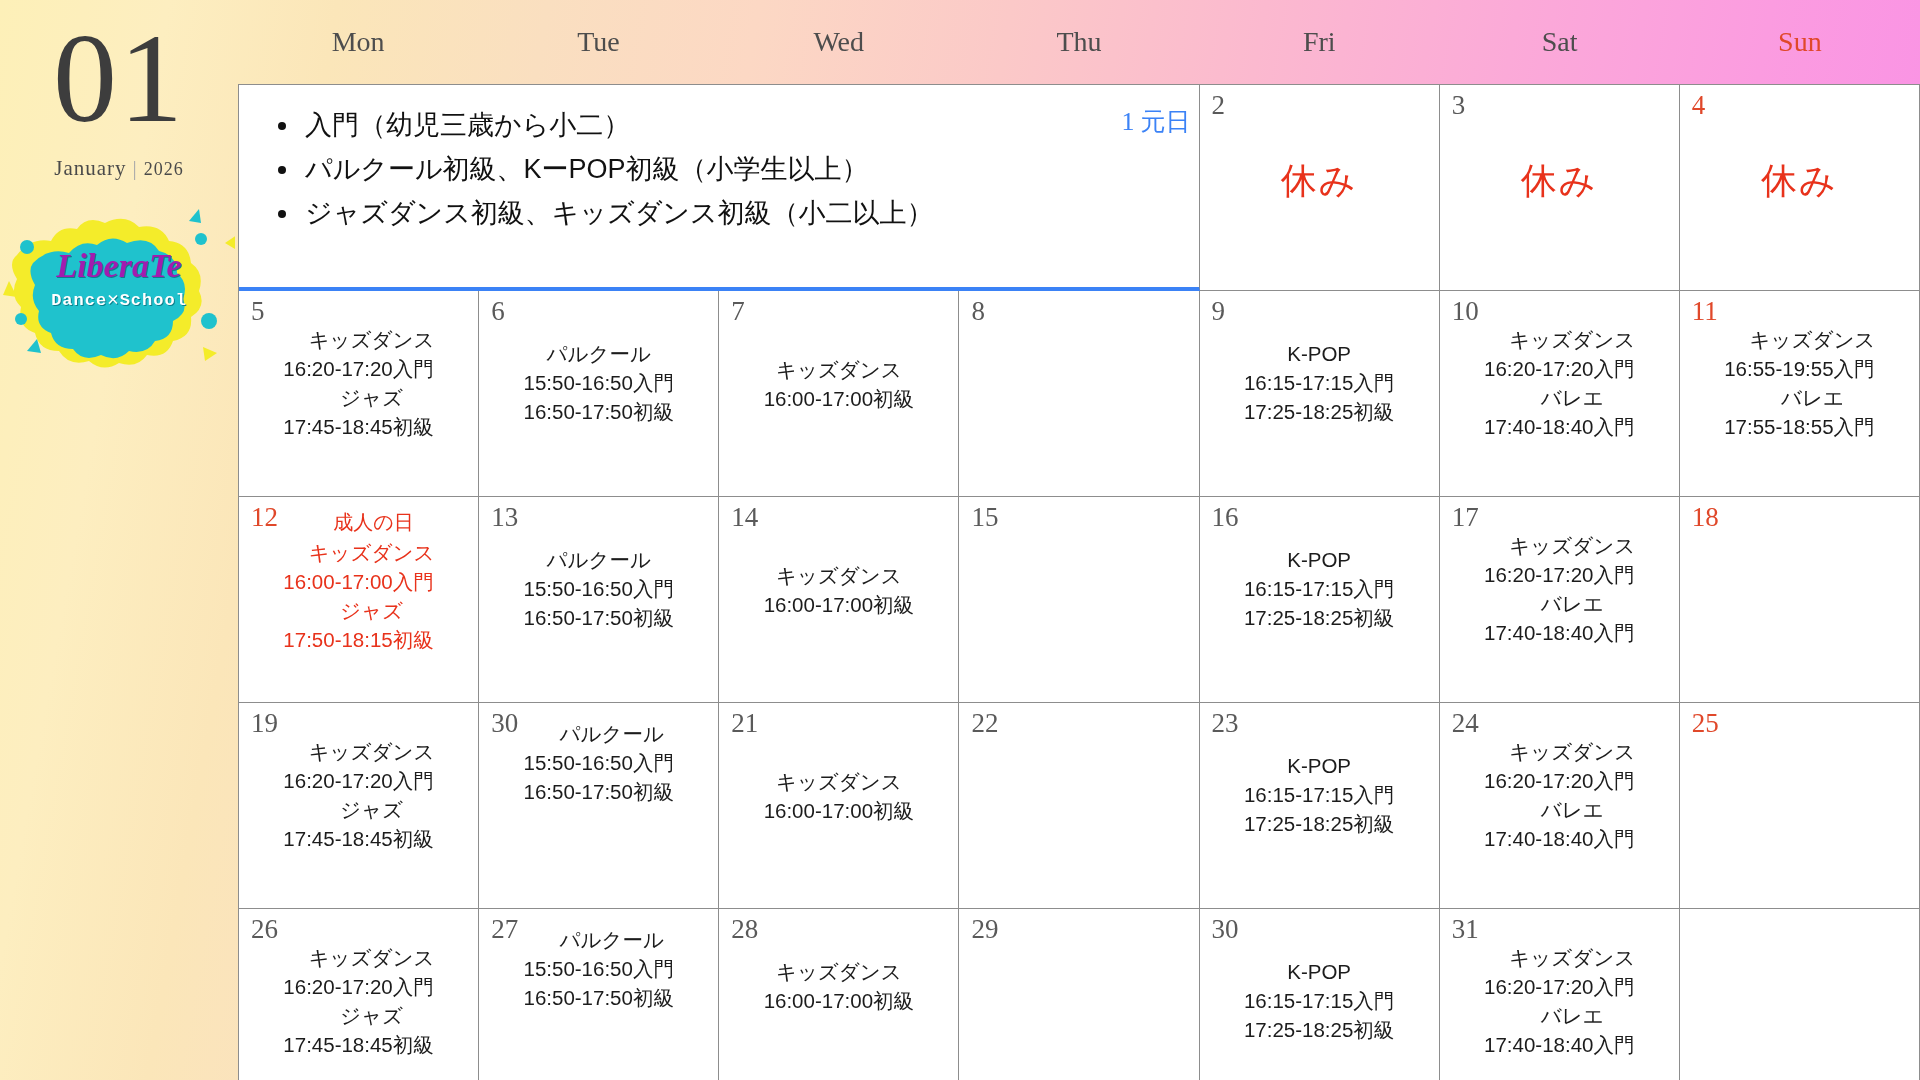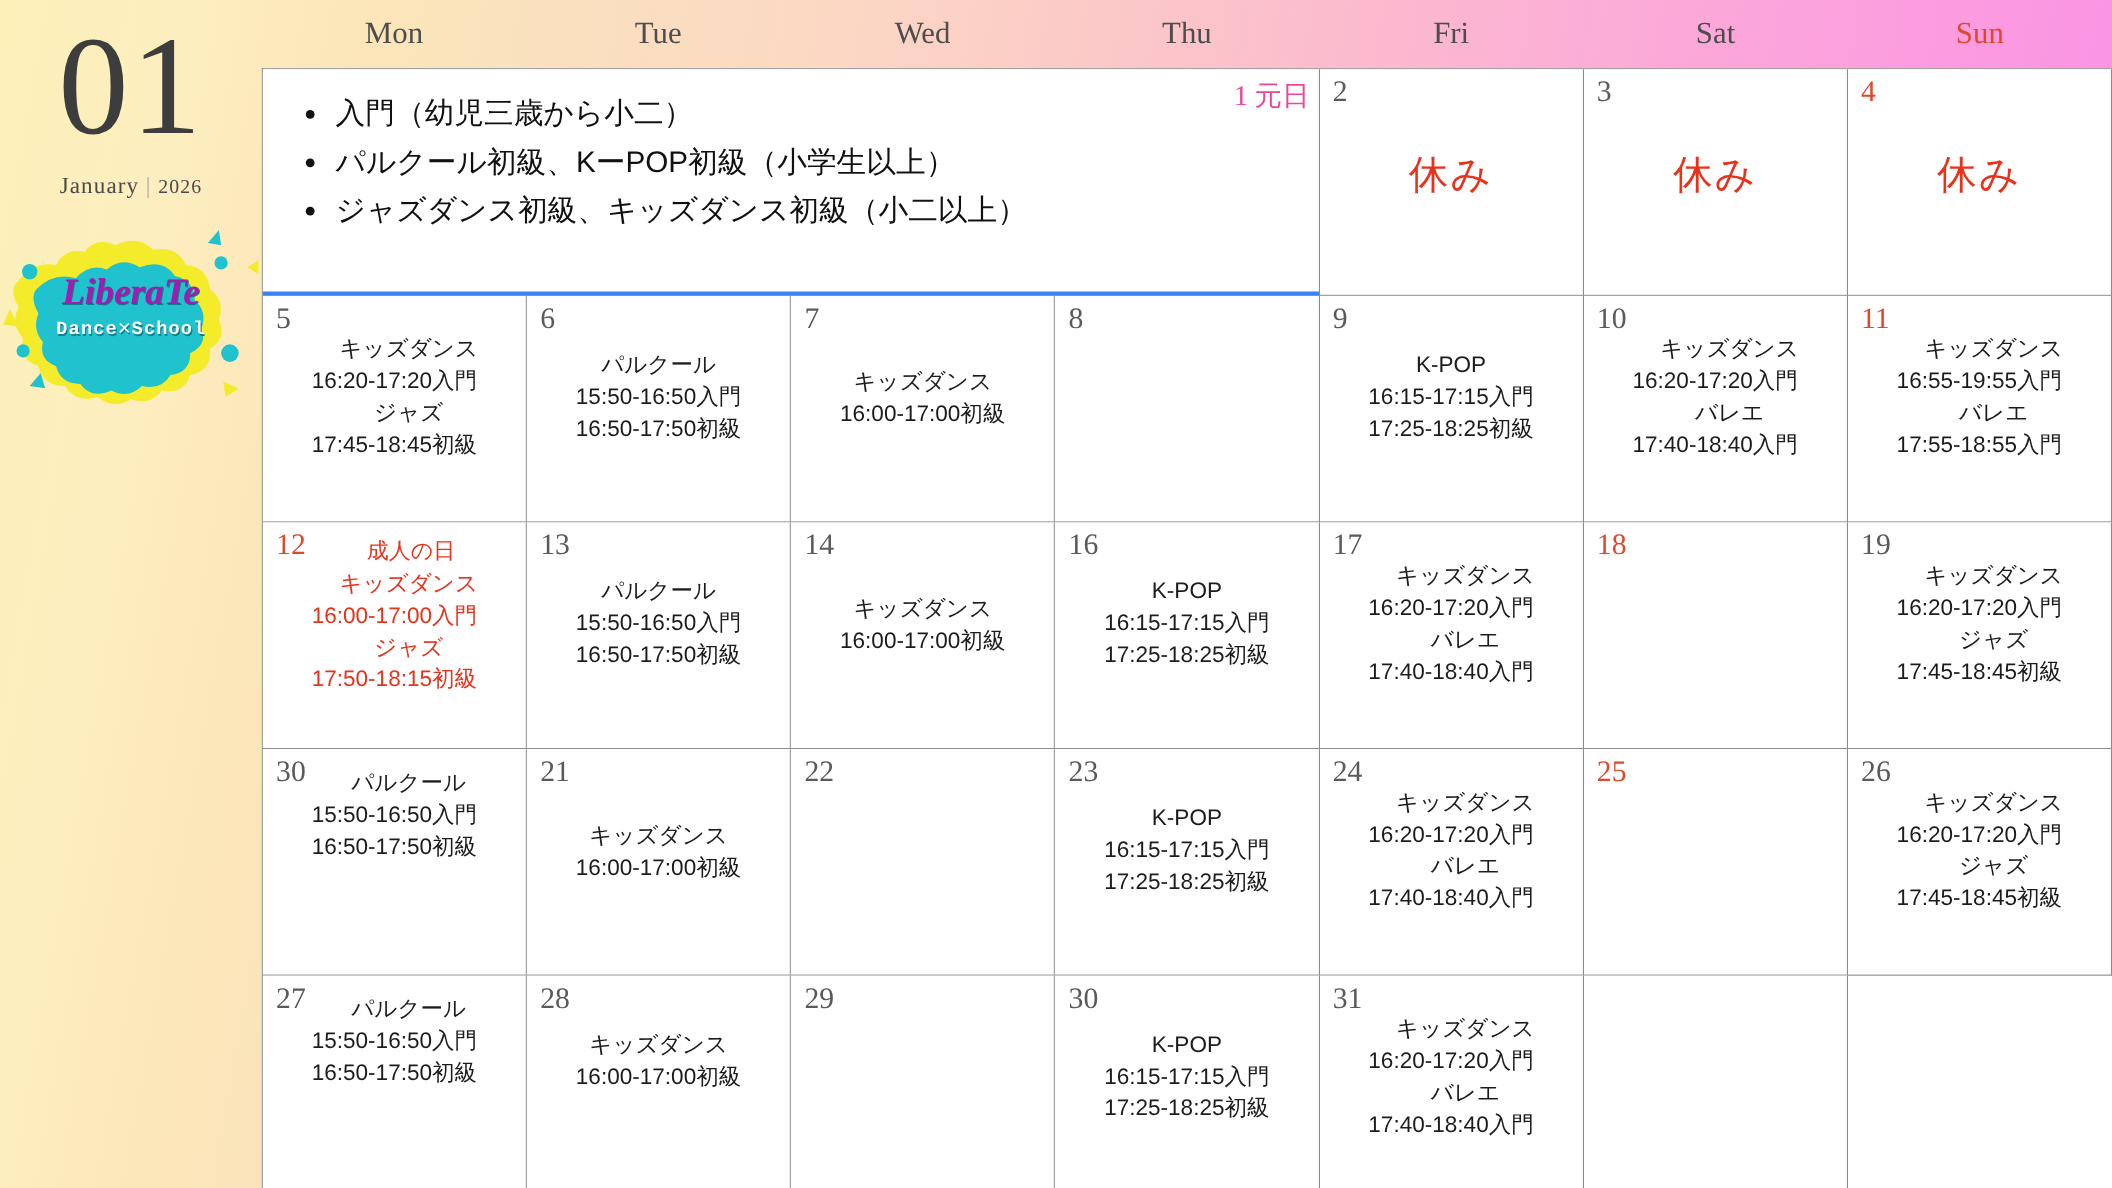--- a/index.html
+++ b/index.html
@@ -75,21 +75,21 @@
 
   
   .cal {
     position: absolute;
     left: 238px; top: 0;
     width: 1682px; height: 1080px;
   }
   .dow-row {
     display: grid;
     grid-template-columns: repeat(7, 1fr);
-    height: 62px;
+    height: 84px;
     align-items: center;
   }
   .dow {
     text-align: center;
     font-family: "Liberation Serif", serif;
     font-size: 28px;
     color: #4d4d4d;
   }
   .dow.sun { color: #e0482a; }
 
@@ -161,23 +161,23 @@
   .banner ul {
     list-style: disc;
     margin-left: 62px;
     font-size: 27px;
     line-height: 1.63;
     color: #111;
   }
   .banner li { padding-left: 4px; }
   .newyear {
     position: absolute;
-    right: 8px; top: 7px;
+    right: 8px; top: 20px;
     font-size: 25px;
-    color: #ec4899;
+    color: #3b82f6;
     white-space: nowrap;
   }
   .newyear .num { font-family: "Liberation Serif", serif; font-size: 26px; }
   .newyear .lbl { margin-left: 6px; }
 </style>
 </head>
 <body>
 
 <div class="rail">
   <div class="month-num">01</div>
@@ -323,20 +323,23 @@
       </div>
     </div>
     <div class="cell">
       <div class="daynum">14</div>
       <div class="events" style="margin-top:56px">
         <div class="line">キッズダンス</div>
         <div class="line">16:00-17:00初級</div>
       </div>
     </div>
     <div class="cell">
+      <div class="daynum">15</div>
+    </div>
+    <div class="cell">
       <div class="daynum">16</div>
       <div class="events" style="margin-top:40px">
         <div class="line">K-POP</div>
         <div class="line">16:15-17:15入門</div>
         <div class="line">17:25-18:25初級</div>
       </div>
     </div>
     <div class="cell">
       <div class="daynum">17</div>
       <div class="events" style="margin-top:26px">

